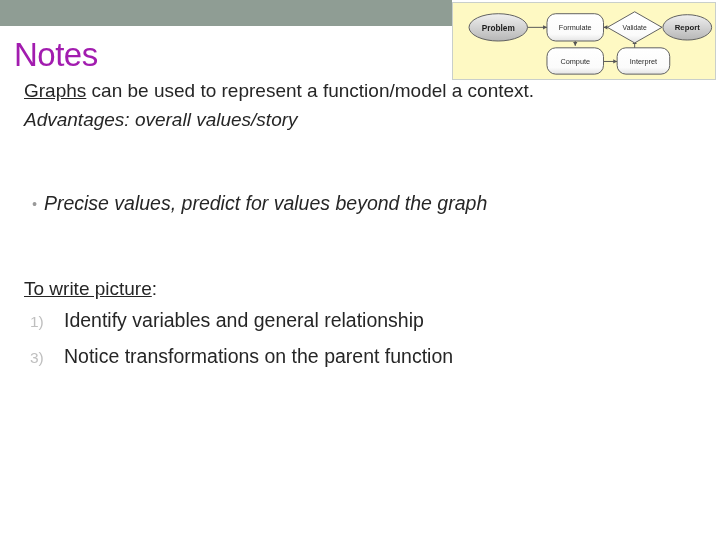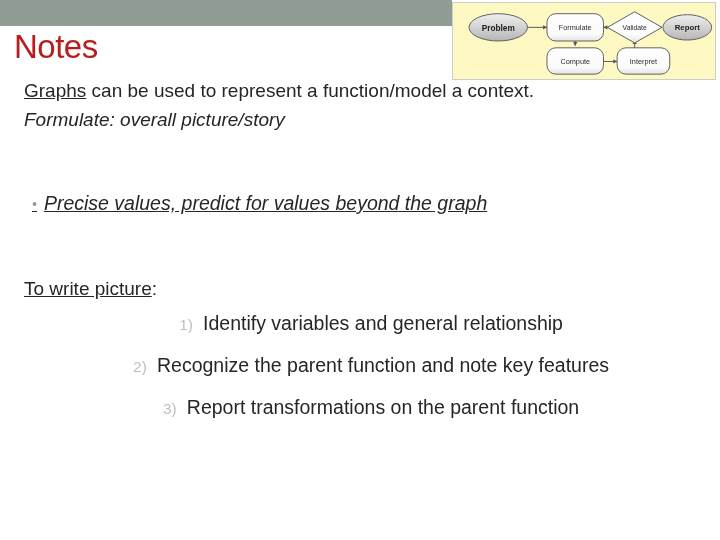--- a/index.html
+++ b/index.html
@@ -73,35 +73,33 @@
   .italic { font-style: italic; }
   .u { text-decoration: underline; }
   .spacer { height: 29px; }
   .spacer-sm { height: 26px; }
 
   .bullet-line {
     font-size: 19.5px;
     line-height: 29px;
     white-space: nowrap;
     padding-left: 8px;
-    text-decoration: underline;
   }
   .bullet-dot {
     color: #9a9a9a;
     font-size: 14px;
     vertical-align: middle;
     padding-right: 7px;
   }
 
   .num-item {
     font-size: 19.5px;
-    line-height: 40px;
+    line-height: 34px;
     white-space: nowrap;
     padding-left: 6px;
-    text-align: center;
   }
   .num-marker {
     display: inline-block;
     width: 34px;
     color: #bfbfbf;
     font-size: 15.5px;
   }
 </style>
 </head>
 <body>
@@ -170,40 +168,39 @@
         <text x="123" y="62.5" font-family="Liberation Sans, sans-serif" font-size="7.5" text-anchor="middle" fill="#2b2b2b">Compute</text>
       </g>
 
       <g>
         <rect x="166" y="46" width="54" height="27" rx="9" ry="9" fill="url(#gBox)" stroke="#5e5e5e" stroke-width="1"></rect>
         <text x="193" y="62.5" font-family="Liberation Sans, sans-serif" font-size="7.5" text-anchor="middle" fill="#2b2b2b">Interpret</text>
       </g>
     </svg>
   </div>
 
-  <div id="page-title" style="color: #b91c1c;">Notes</div>
+  <div id="page-title" style="color: #a21caf; margin-top: 8px;">Notes</div>
 
   <div id="body-content">
 
     <div class="txt-line"><span class="u">Graphs</span><span> can be used to represent a function/model a context.</span></div>
 
-    <div class="txt-line italic">Formulate: overall picture/story</div>
+    <div class="txt-line italic">Advantages: overall values/story</div>
 
 
     <div class="spacer"></div>
     <div class="spacer-sm"></div>
 
 
     <div class="bullet-line italic"><span class="bullet-dot">•</span><span>Precise values, predict for values beyond the graph</span></div>
 
     <div class="spacer"></div>
     <div class="spacer-sm"></div>
 
     <div class="txt-line"><span class="u">To write picture</span><span>:</span></div>
 
     <div class="num-item"><span class="num-marker">1)</span><span>Identify variables and general relationship</span></div>
 
-    <div class="num-item"><span class="num-marker">2)</span><span>Recognize the parent function and note key features</span></div>
-
-    <div class="num-item"><span class="num-marker">3)</span><span>Report transformations on the parent function</span></div>
+
+    <div class="num-item"><span class="num-marker">3)</span><span>Notice transformations on the parent function</span></div>
 
   </div>
 </div>
 
 </body></html>

